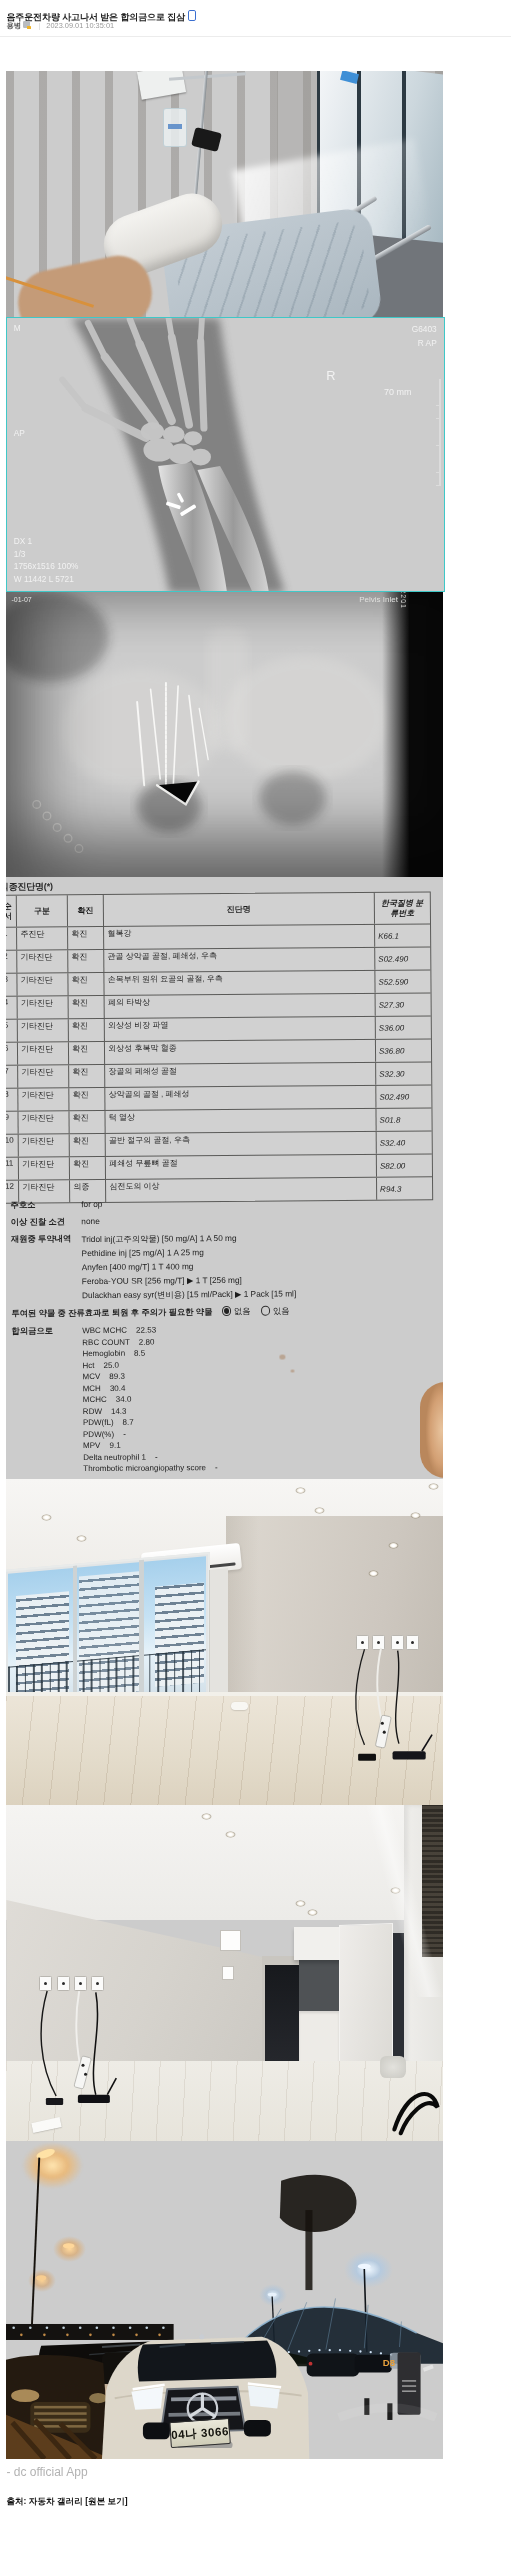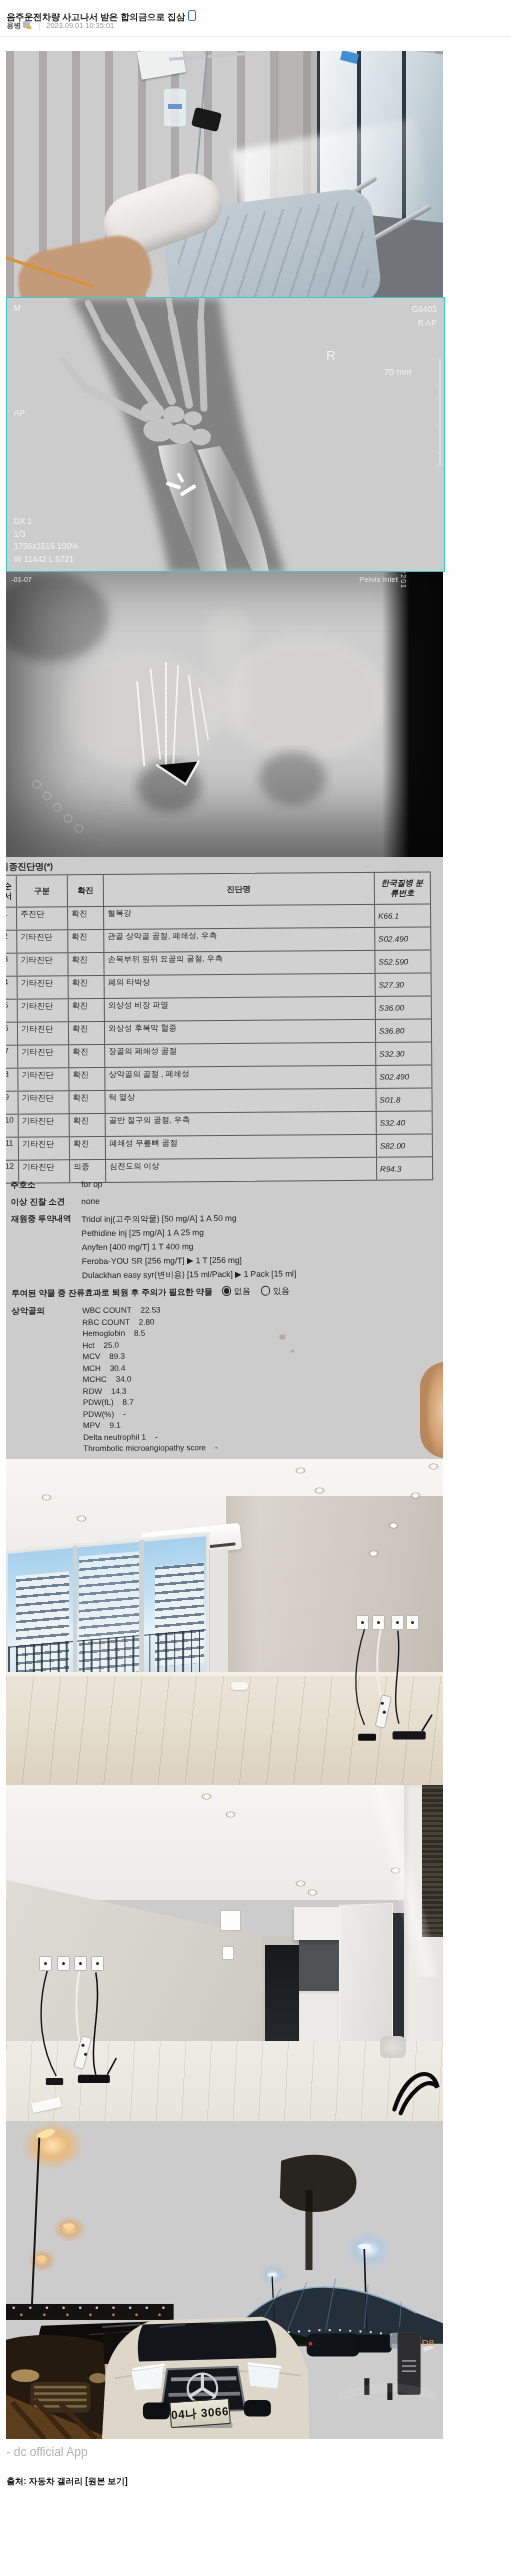--- a/index.html
+++ b/index.html
@@ -1,20 +1,20 @@
 <!DOCTYPE html>
 <html style="font-size:10.2px"><head>
 <meta charset="utf-8">
 <style>
 html,body{margin:0;padding:0;background:#fff;}
 body{font-family:"Liberation Sans","DejaVu Sans",sans-serif;}
 .page{width:512px;background:#fff;position:relative;}
 
 
-header{height:51px;position:relative;}
+header{height:71px;position:relative;}
 .title{position:absolute;top:3.8px;left:6.4px;font-size:9px;font-weight:bold;color:#222;letter-spacing:-0.1px;}
 .phone-ic{display:inline-block;width:5.8px;height:9.6px;border:1.3px solid #3b6fd0;border-radius:1.9px;margin-left:3.2px;vertical-align:-1.3px;}
 .meta{position:absolute;top:20.5px;left:6.4px;font-size:7.4px;color:#999;}
 .meta .author{color:#555;font-weight:bold;}
 .gallog-ic{display:inline-block;width:7px;height:7px;background:#b9bcc0;border-radius:1.3px;position:relative;margin:0 2.6px 0 1.9px;vertical-align:-0.6px;}
 .gallog-ic::after{content:"";position:absolute;right:-0.6px;bottom:-0.6px;width:3.2px;height:3.2px;background:#f0b429;border-radius:0.6px;}
 .meta .sep{color:#d5d5d5;margin:0 3.8px;}
 .hline{position:absolute;left:0;right:0;top:36px;height:0.6px;background:#ececec;}
 
 
@@ -153,21 +153,21 @@
 
 .glow{position:absolute;border-radius:50%;}
 .g-or1{left:15.3px;top:1.3px;width:61px;height:47px;background:radial-gradient(closest-side,#ffe5b0,rgba(255,170,60,.55),transparent);filter:blur(1.3px);}
 .g-or2{left:47px;top:95px;width:33px;height:25.6px;background:radial-gradient(closest-side,#ffd79a,rgba(230,150,55,.45),transparent);}
 .g-or3{left:22px;top:128px;width:28px;height:23px;background:radial-gradient(closest-side,#fbd294,rgba(220,140,50,.4),transparent);}
 .g-wh1{left:338px;top:110px;width:49px;height:37px;background:radial-gradient(closest-side,#eef7ff,rgba(160,200,240,.5),transparent);}
 .g-wh2{left:253px;top:143px;width:28px;height:22px;background:radial-gradient(closest-side,#e4f1fc,rgba(150,190,230,.4),transparent);}
 .g-road{left:-25.6px;top:205px;width:269px;height:128px;background:radial-gradient(closest-side,rgba(205,130,45,.5),rgba(160,100,35,.25),transparent);border-radius:0;}
 .car-scene{position:absolute;inset:0;}
 .plate{position:absolute;left:164px;top:279px;width:58px;height:24px;background:linear-gradient(#eae8da,#cfcdb8);border:1.3px solid #2e2e2e;border-radius:1.9px;transform:rotate(-4deg);display:flex;align-items:center;justify-content:center;font-weight:bold;font-size:11.5px;color:#15150f;letter-spacing:0.6px;}
-.d8{position:absolute;left:412px;top:216px;width:19px;text-align:center;color:#e8a13c;font-weight:normal;font-size:9.6px;}
+.d8{position:absolute;left:373px;top:216px;width:19px;text-align:center;color:#e8a13c;font-weight:bold;font-size:9.6px;}
 
 
 .caption{margin:0 0 0 6.4px;font-size:8.3px;color:#333;letter-spacing:-0.1px;}
 .credit{margin:6.4px 0 0 6.4px;font-size:12px;color:#b3b3b3;}
 .source{margin:16.6px 0 0 6.4px;font-size:8.6px;color:#111;font-weight:bold;}
 .source a{color:#111;text-decoration:none;margin-top:18px;}
 </style>
 </head>
 <body>
 
@@ -418,23 +418,23 @@
           <div class="med-line">Anyfen [400 mg/T] 1 T 400 mg</div>
           <div class="med-line">Feroba-YOU SR [256 mg/T] ▶ 1 T [256 mg]</div>
           <div class="med-line">Dulackhan easy syr(변비용) [15 ml/Pack] ▶ 1 Pack [15 ml]</div>
         </div>
 
       <div class="dsec" style="top:432px;white-space:nowrap">
         <span class="dlabel">투여된 약물 중 잔류효과로 퇴원 후 주의가 필요한 약물</span>&nbsp;&nbsp;&nbsp;
         <span><span class="ropt"><i class="rc sel"></i><span class="rlab">없음</span></span><span class="ropt"><i class="rc"></i><span class="rlab">있음</span></span></span>
       </div>
 
-      <div class="dsec" style="top:450px"><span class="dlabel">상악골의</span></div>
+      <div class="dsec" style="top:450px"><span class="dlabel">합의금으로</span></div>
       <div class="dval" style="top:450px">
-          <div class="lab-line"><span class="lab-name">WBC COUNT</span><span class="lab-val">22.53</span></div>
+          <div class="lab-line"><span class="lab-name">WBC MCHC</span><span class="lab-val">22.53</span></div>
           <div class="lab-line"><span class="lab-name">RBC COUNT</span><span class="lab-val">2.80</span></div>
           <div class="lab-line"><span class="lab-name">Hemoglobin</span><span class="lab-val">8.5</span></div>
           <div class="lab-line"><span class="lab-name">Hct</span><span class="lab-val">25.0</span></div>
           <div class="lab-line"><span class="lab-name">MCV</span><span class="lab-val">89.3</span></div>
           <div class="lab-line"><span class="lab-name">MCH</span><span class="lab-val">30.4</span></div>
           <div class="lab-line"><span class="lab-name">MCHC</span><span class="lab-val">34.0</span></div>
           <div class="lab-line"><span class="lab-name">RDW</span><span class="lab-val">14.3</span></div>
           <div class="lab-line"><span class="lab-name">PDW(fL)</span><span class="lab-val">8.7</span></div>
           <div class="lab-line"><span class="lab-name">PDW(%)</span><span class="lab-val">-</span></div>
           <div class="lab-line"><span class="lab-name">MPV</span><span class="lab-val">9.1</span></div>

